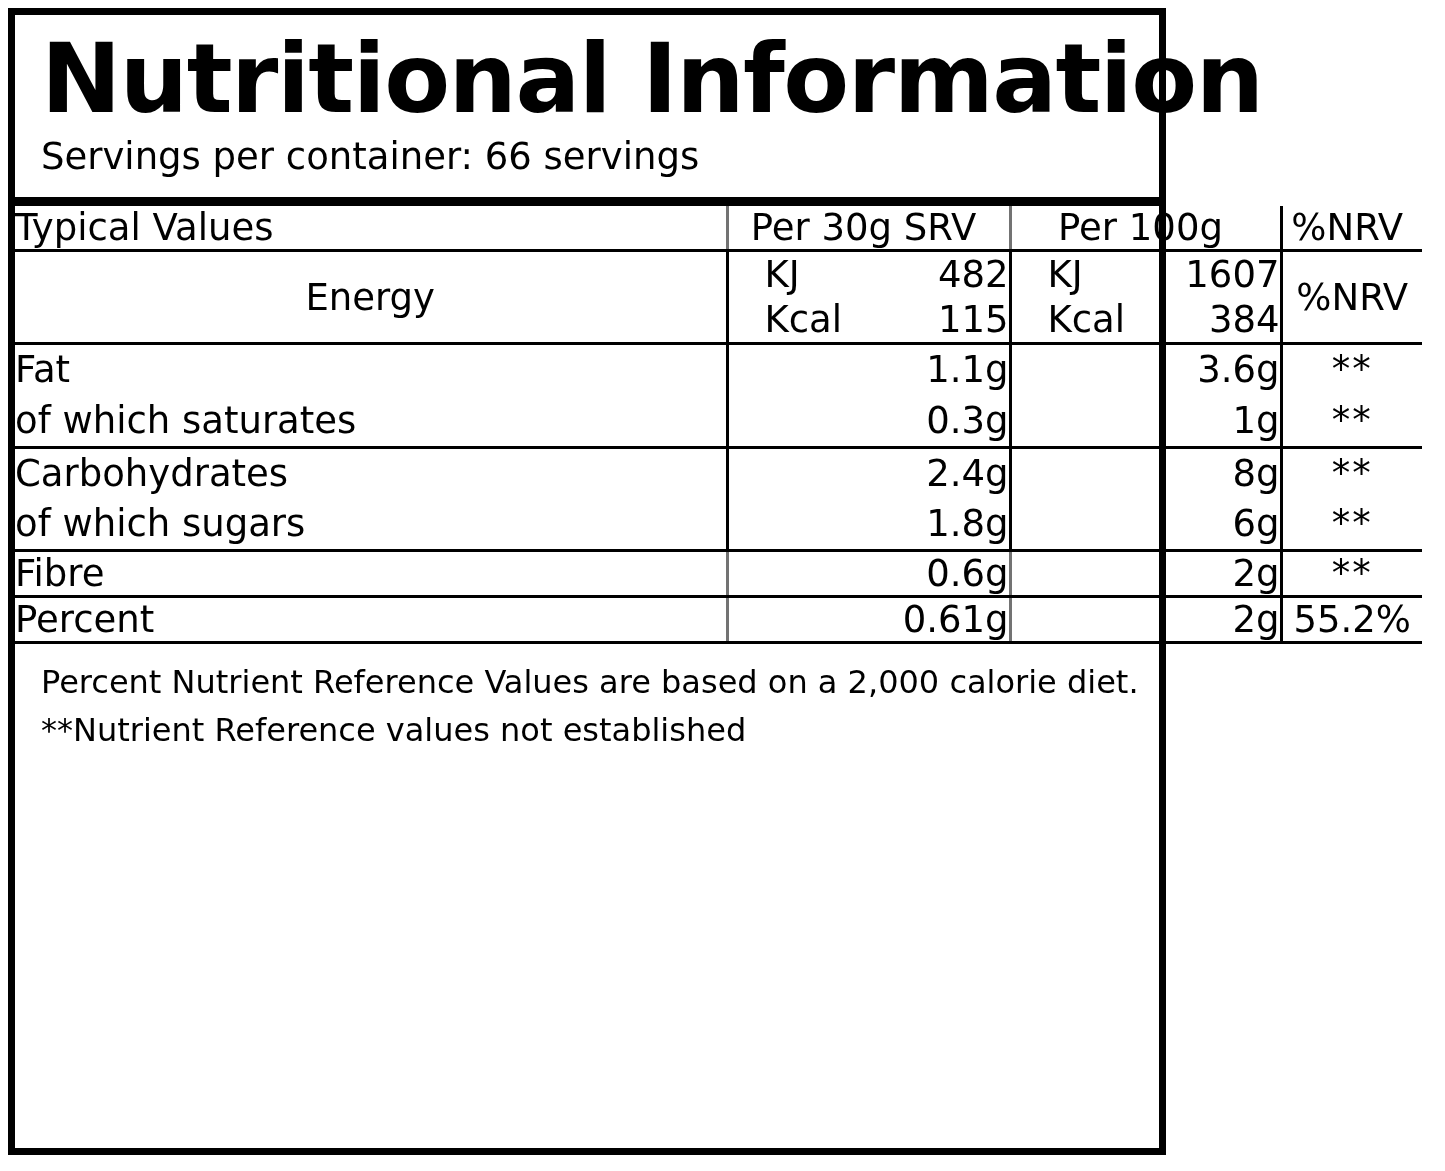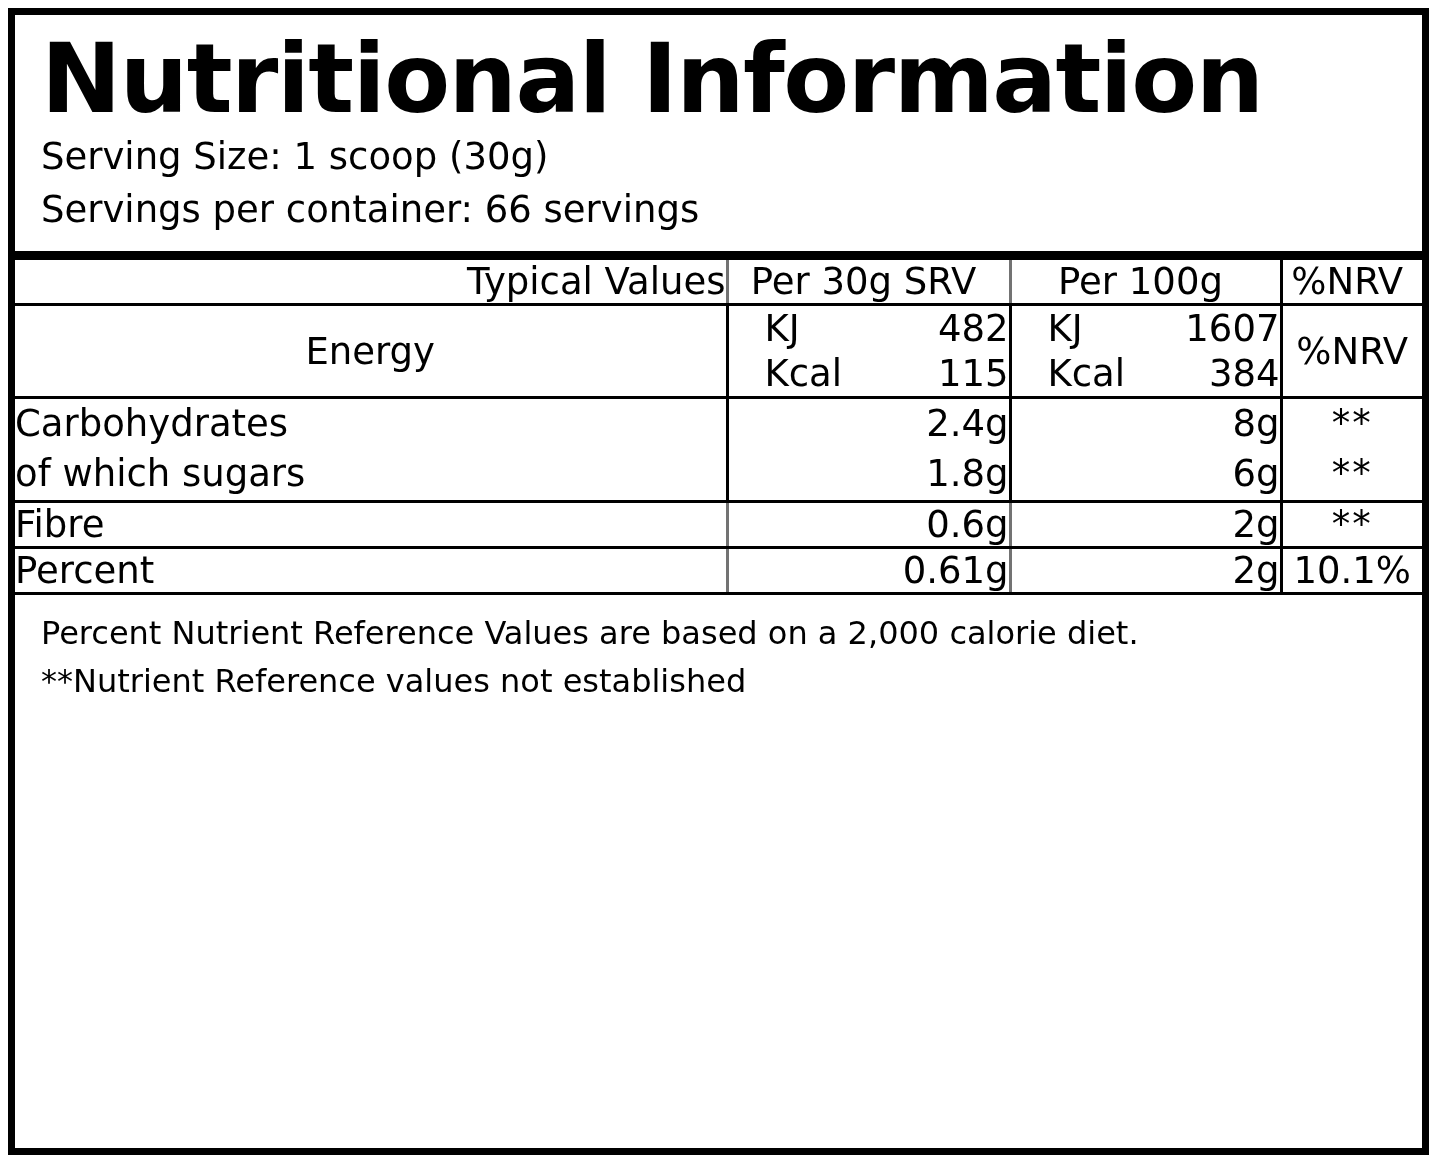--- a/index.html
+++ b/index.html
@@ -12,21 +12,21 @@
     height: 1171px;
     font-family: "DejaVu Sans", "Liberation Sans", sans-serif;
     color: #000000;
     overflow: hidden;
   }
 
   .label-panel {
     position: absolute;
     left: 8px;
     top: 8px;
-    width: 1421px;
+    width: 1158px;
     height: 1147px;
     box-sizing: border-box;
     border: 7px solid #000;
     background: #fff;
   }
 
   
   .header {
     padding: 14px 26px 6px 26px;
   }
@@ -74,21 +74,21 @@
     padding: 6px 22px 6px 10px;
     text-align: right;
     border-left: 3px solid #737373;
   }
   td.nrv-cell {
     padding: 6px 14px 6px 6px;
     text-align: center;
     border-left: 3px solid #000;
   }
 
-  .hdr td { padding-top: 10px; padding-bottom: 10px; text-align: right; }
+  .hdr td { padding-top: 10px; padding-bottom: 10px; }
   .hdr .val-cell, .hdr .nrv-cell { text-align: center; padding-right: 10px; }
 
   
   .energy-sub {
     display: flex;
     justify-content: space-between;
     align-items: baseline;
     padding: 1px 0;
     margin-left: 36px;
   }
@@ -128,21 +128,20 @@
   }
   .footnote { white-space: nowrap; }
 </style>
 </head>
 <body>
 
 <div class="label-panel">
 
   <div class="header">
     <div class="title">Nutritional Information</div>
-    <div class="serving-line">Serving Size: 1 scoop (30g)</div>
     <div class="serving-line">Servings per container: 66 servings</div>
   </div>
 
   <div class="thick-rule"></div>
 
   <table class="nutri">
     <colgroup>
       <col class="col-name">
       <col class="col-srv">
       <col class="col-100">
@@ -175,20 +174,38 @@
           <span class="energy-num">1607</span>
         </div>
         <div class="energy-sub">
           <span class="energy-unit">Kcal</span>
           <span class="energy-num">384</span>
         </div>
       </td>
       <td class="energy-nrv">%NRV</td>
     </tr>
 
+    <tr>
+      <td class="stack-name">
+        <div class="stack-line">Fat</div>
+        <div class="stack-line">of which saturates</div>
+      </td>
+      <td class="stack-val">
+        <div class="stack-line">1.1g</div>
+        <div class="stack-line">0.3g</div>
+      </td>
+      <td class="stack-val">
+        <div class="stack-line">3.6g</div>
+        <div class="stack-line">1g</div>
+      </td>
+      <td class="stack-nrv">
+        <div class="stack-line stars">**</div>
+        <div class="stack-line stars">**</div>
+      </td>
+    </tr>
 
     <tr>
       <td class="stack-name">
         <div class="stack-line">Carbohydrates</div>
         <div class="stack-line">of which sugars</div>
       </td>
       <td class="stack-val">
         <div class="stack-line">2.4g</div>
         <div class="stack-line">1.8g</div>
       </td>
@@ -207,21 +224,21 @@
       <td class="val-cell">0.6g</td>
       <td class="val-cell">2g</td>
       <td class="nrv-cell stars">**</td>
     </tr>
 
 
     <tr>
       <td class="name-cell">Percent</td>
       <td class="val-cell">0.61g</td>
       <td class="val-cell">2g</td>
-      <td class="nrv-cell">10.1%</td>
+      <td class="nrv-cell">55.2%</td>
     </tr>
   </tbody>
     </table>
 
   <div class="footnotes">
     <div class="footnote">Percent Nutrient Reference Values are based on a 2,000 calorie diet.</div>
     <div class="footnote">**Nutrient Reference values not established</div>
   </div>
 
 </div>

